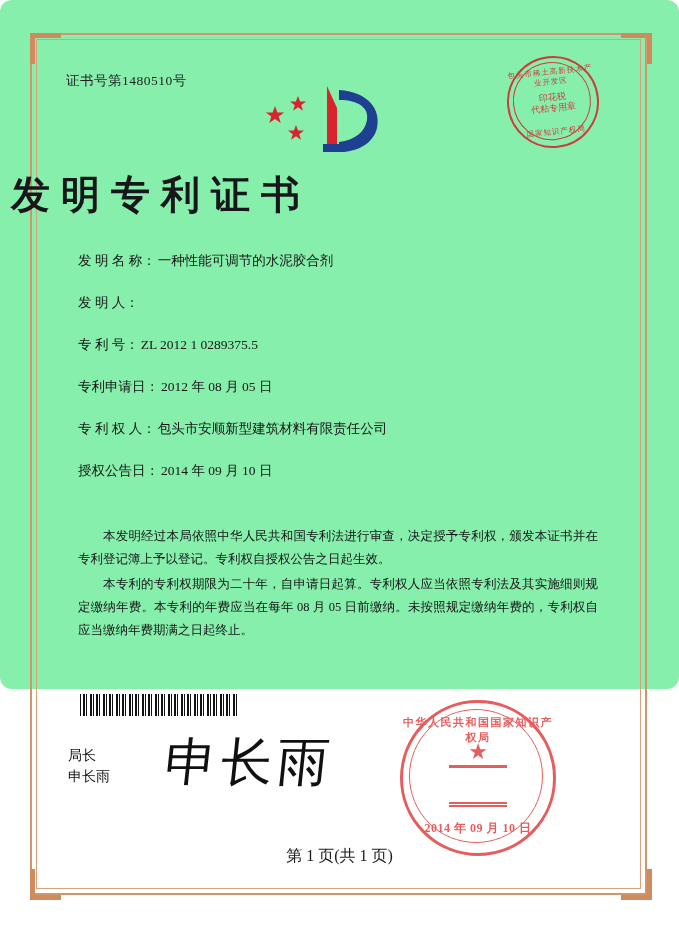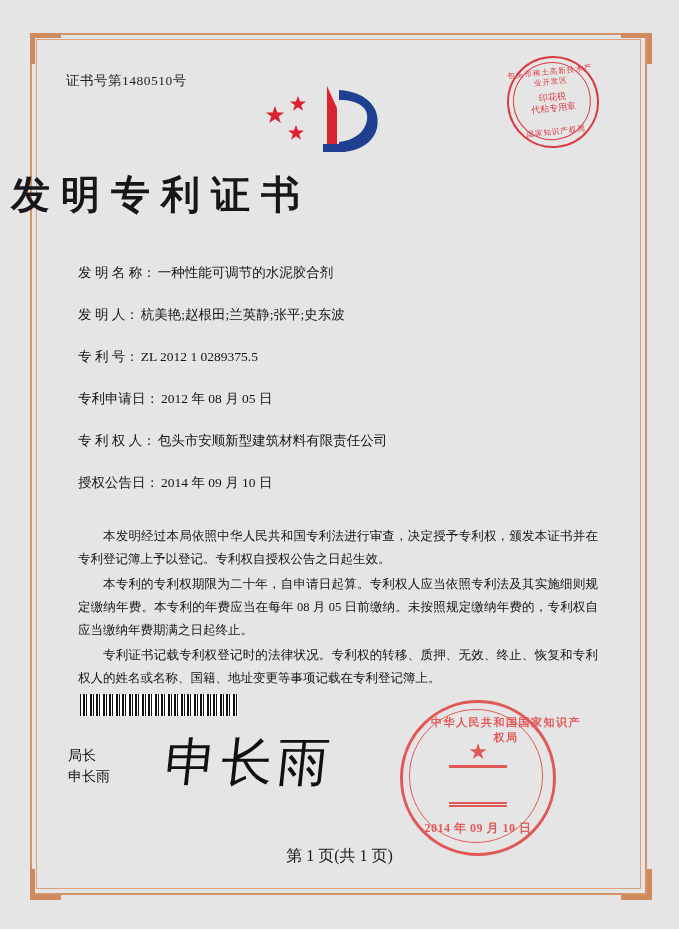--- a/index.html
+++ b/index.html
@@ -13,22 +13,23 @@
     font-family: "Liberation Serif", serif;
     color: #1a1a1a;
     position: relative;
     overflow: hidden;
   }
 
   .certificate {
     position: absolute;
     left: 0; top: 0;
     width: 679px;
-    height: 929px;
-    background: #e5e5e5;
+    height: 689px;
+    background: #86efac;
+    border-radius: 12px;
   }
 
   
   .border-outer {
     position: absolute;
     left: 30px; top: 33px;
     width: 617px;
     height: 862px;
     border: 2px solid #d4946a;
     box-sizing: border-box;
@@ -132,21 +133,20 @@
     position: absolute;
     left: 78px; top: 252px;
     width: 530px;
   }
   .field-row {
     display: flex;
     align-items: baseline;
     margin-bottom: 24px;
     font-size: 13.5px;
     color: #141414;
-    margin-top: 12px;
   }
   .field-label {
     white-space: nowrap;
     margin-right: 2px;
   }
   .field-value {
     white-space: nowrap;
   }
 
   
@@ -216,21 +216,20 @@
     border: 1px solid #e03a3a;
   }
   .seal .seal-top-text {
     position: absolute;
     left: 0; top: 12px;
     width: 150px;
     text-align: center;
     font-size: 11px;
     letter-spacing: 1.5px;
     font-weight: bold;
-    margin-left: 28px;
   }
   .seal .star {
     position: absolute;
     left: 50%; top: 38px;
     transform: translateX(-50%);
     font-size: 22px;
     line-height: 22px;
   }
   .seal .emblem-shape {
     position: absolute;
@@ -297,21 +296,20 @@
 
   <div class="main-title">发明专利证书</div>
 
   <div class="fields">
     <div class="field-row">
       <span class="field-label">发 明 名 称：</span>
       <span class="field-value">一种性能可调节的水泥胶合剂</span>
     </div>
     <div class="field-row">
       <span class="field-label">发 明 人：</span>
-      <span class="field-value">杭美艳;赵根田;兰英静;张平;史东波</span>
     </div>
     <div class="field-row">
       <span class="field-label">专 利 号：</span>
       <span class="field-value">ZL 2012 1 0289375.5</span>
     </div>
     <div class="field-row">
       <span class="field-label">专利申请日：</span>
       <span class="field-value">2012 年 08 月 05 日</span>
     </div>
     <div class="field-row">
@@ -320,21 +318,20 @@
     </div>
     <div class="field-row">
       <span class="field-label">授权公告日：</span>
       <span class="field-value">2014 年 09 月 10 日</span>
     </div>
   </div>
 
   <div class="body-text">
     <p>本发明经过本局依照中华人民共和国专利法进行审查，决定授予专利权，颁发本证书并在专利登记簿上予以登记。专利权自授权公告之日起生效。</p>
     <p>本专利的专利权期限为二十年，自申请日起算。专利权人应当依照专利法及其实施细则规定缴纳年费。本专利的年费应当在每年 08 月 05 日前缴纳。未按照规定缴纳年费的，专利权自应当缴纳年费期满之日起终止。</p>
-    <p>专利证书记载专利权登记时的法律状况。专利权的转移、质押、无效、终止、恢复和专利权人的姓名或名称、国籍、地址变更等事项记载在专利登记簿上。</p>
   </div>
 
   <div class="barcode"></div>
 
   <div class="sig-label">
     <div>局长</div>
     <div>申长雨</div>
   </div>
 
   <div class="sig-hand">申长雨</div>

